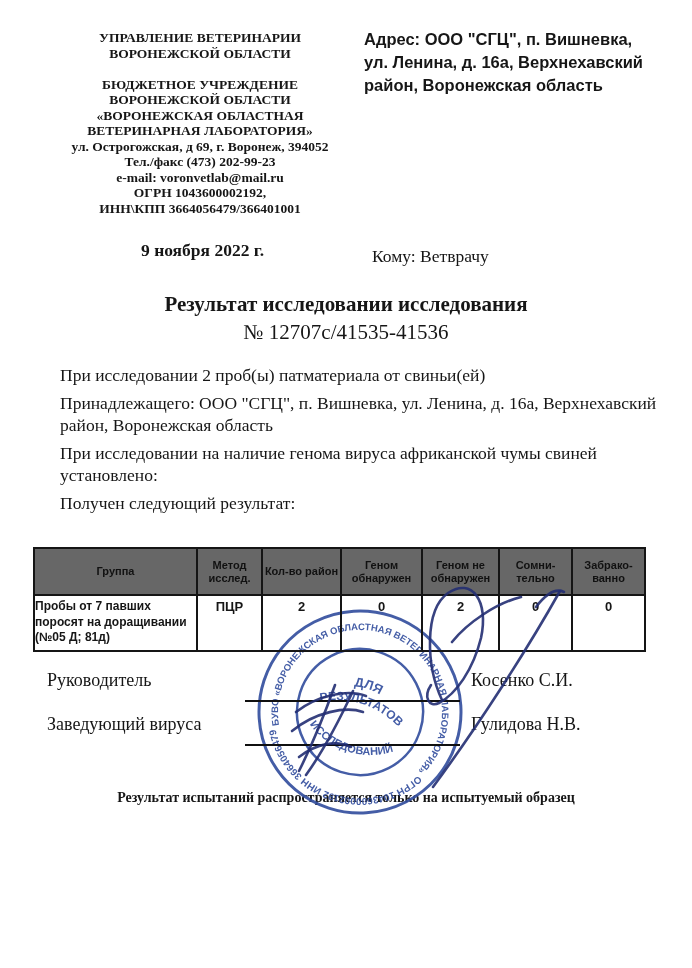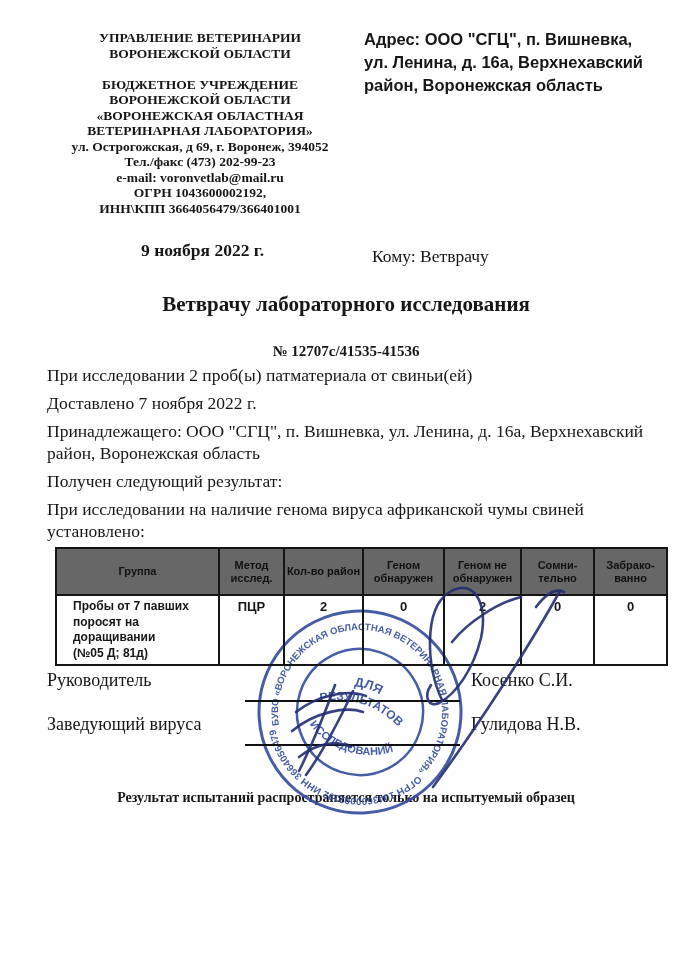--- a/index.html
+++ b/index.html
@@ -16,41 +16,41 @@
   .addr-block {
     position:absolute; left:364px; top:28px; width:312px;
     font-family:"Liberation Sans", sans-serif; font-weight:bold;
     font-size:16.5px; line-height:23px;
   }
   .to-line   { position:absolute; left:372px; top:214px; font-size:17.5px;margin-top:32px; }
   .date-line { position:absolute; left:112px; top:240px; font-size:17.5px; font-weight:bold;margin-left:29px; }
   .title     { position:absolute; left:0; top:292px; width:100%; text-align:center;
                font-size:21px; font-weight:bold; }
   .subtitle  { position:absolute; left:0; top:320px; width:100%; text-align:center;
-               font-size:15px; font-weight:bold;margin-top:23px; }
-
-  .body-text { position:absolute; left:47px; top:364px; width:614px;
+               font-size:21px; font-weight:normal; }
+
+  .body-text { position:absolute; left:60px; top:364px; width:614px;
                font-size:17.5px; line-height:22px; }
   .body-text p { margin:0 0 6px 0; }
 
   .result-table {
-    position:absolute; left:55px; top:547px; width:611px; z-index:2;
+    position:absolute; left:33px; top:547px; width:611px; z-index:2;
     border-collapse:collapse; table-layout:fixed;
     font-family:"Liberation Sans", sans-serif; font-weight:bold;
   }
   .result-table th {
     background:var(--table-header-bg, #676767); color:#111;
     font-size:11px; line-height:13px; border:2px solid #151515;
     padding:3px 1px; vertical-align:middle; height:39px;
   }
   .result-table td {
     font-size:13px; line-height:15.5px; border:2px solid #151515;
     vertical-align:top; text-align:center; padding:3px 2px; height:48px;
   }
-  .result-table td.group { text-align:left; padding-left:16px; font-size:12px; }
+  .result-table td.group { text-align:left; padding-left:0; font-size:12px; }
 
   .sig-row  { position:absolute; left:47px; width:606px; height:36px; font-size:18px; z-index:2;margin-top:24px; }
   .sig-role { position:absolute; left:0; top:0; }
   .sig-line { position:absolute; left:198px; width:215px; top:30px; border-top:2.5px solid #101010; }
   .sig-name { position:absolute; left:424px; top:0; }
 
   .footer-note { position:absolute; left:0; top:790px; width:100%; text-align:center;
                  font-size:14px; font-weight:bold; }
 
   .stamp { position:absolute; left:250px; top:602px; width:220px; height:220px; z-index:1; opacity:.92; }
@@ -81,29 +81,28 @@
 ИНН\КПП 3664056479/366401001</div>
 
   <div class="addr-block pre">Адрес: ООО "СГЦ", п. Вишневка,
 ул. Ленина, д. 16а, Верхнехавский
 район, Воронежская область</div>
 
   <div class="to-line">Кому: Ветврачу</div>
 
   <div class="date-line">9 ноября 2022 г.</div>
 
-  <div class="title">Ветврачу лабораторного исследования</div>
+  <div class="title">Результат исследовании исследования</div>
   <div class="subtitle">№ 12707с/41535-41536</div>
 
   <div class="body-text">
     <p>При исследовании 2 проб(ы) патматериала от свиньи(ей)</p>
-    <p>Доставлено 7 ноября 2022 г.</p>
     <p>Принадлежащего: ООО "СГЦ", п. Вишневка, ул. Ленина, д. 16а, Верхнехавский район, Воронежская область</p>
+    <p>При исследовании на наличие генома вируса африканской чумы свиней установлено:</p>
     <p>Получен следующий результат:</p>
-    <p>При исследовании на наличие генома вируса африканской чумы свиней установлено:</p>
   </div>
 
   <table class="result-table">
     <colgroup>
       <col style="width:163px">
         <col style="width:65px">
         <col style="width:79px">
       <col style="width:81px">
         <col style="width:77px">
         <col style="width:73px">

